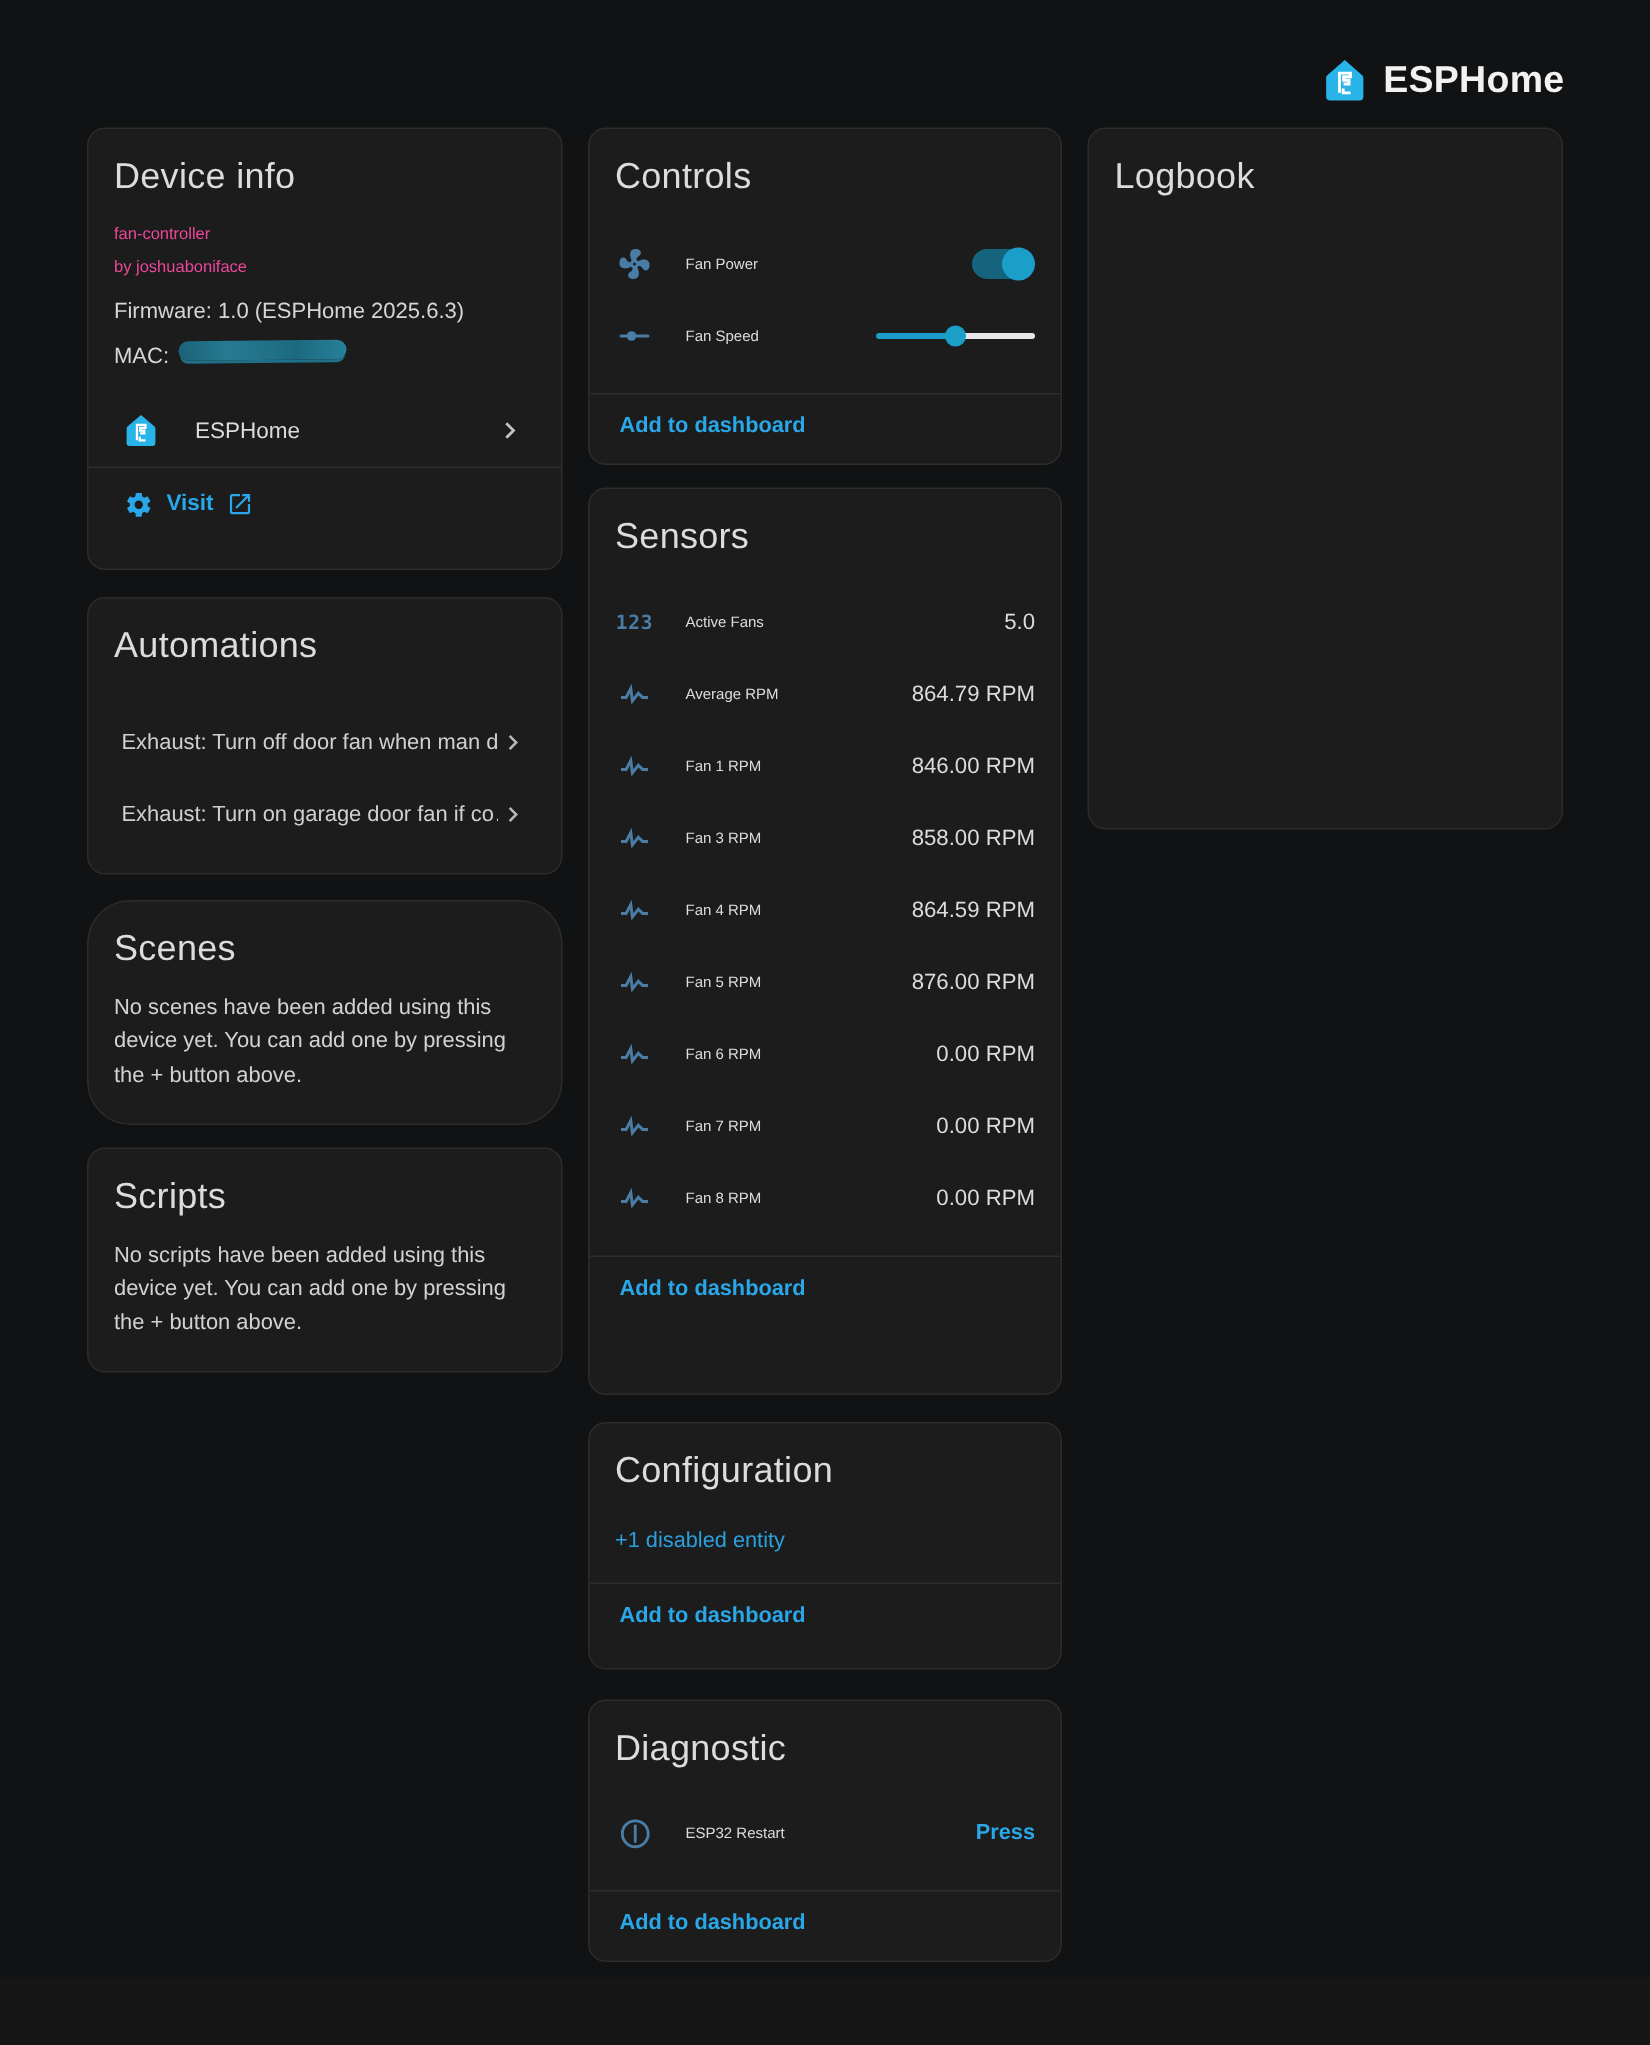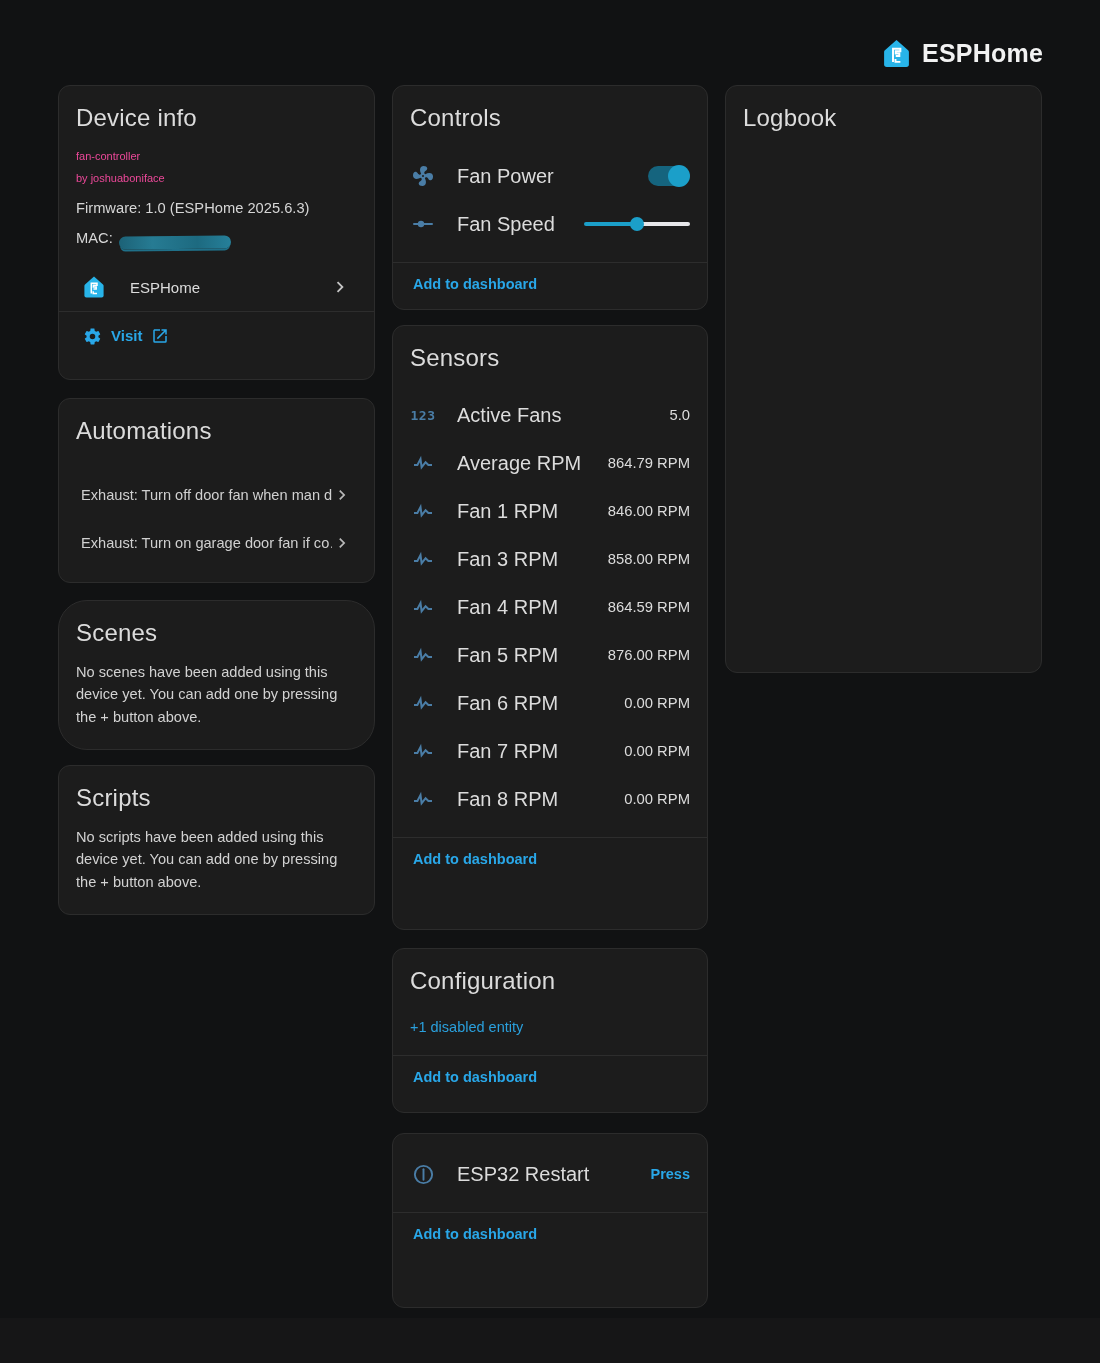--- a/index.html
+++ b/index.html
@@ -36,21 +36,21 @@
   .divider { border:none; border-top:1px solid #2d2d2d; margin:0; }
   .link-row {
     padding:13px 20px 14px 20px;
     font-size:14.5px; font-weight:bold; color:#29a7e8; cursor:pointer;
   }
   
   .di-body { padding:0 17px; }
   .sec-text { color:#ec4899; font-size:11px; line-height:22px; }
   .pri-text { color:#d6d6d6; font-size:14.7px; line-height:22px; }
   .mt8 { margin-top:8px; }
-  .mac-line { display:flex; align-items:flex-end; gap:6px; }
+  .mac-line { display:flex; align-items:flex-start; gap:6px; }
   .mac-redaction {
     display:inline-block; width:112px; height:13px;
     background:linear-gradient(90deg,#1c6277,#267b93 30%,#1d6a80 70%,#26809a);
     border-radius:7px; transform:rotate(-0.6deg);
     box-shadow:0 3px 0 -1px #1f7089;
   }
   .integration-row {
     display:flex; align-items:center;
     height:48px; margin-top:14px; padding:0 6px; cursor:pointer;
   }
@@ -75,21 +75,21 @@
     padding:12px 17px 0 17px;
     font-size:14.6px; line-height:22.4px; color:#d2d2d2;
   }
   
   .entity-rows { margin-top:18px; }
   .entity-row {
     display:flex; align-items:center;
     height:48px; padding:0 17px 0 18px;
   }
   .entity-icon { width:24px; height:24px; flex:0 0 24px; display:flex; align-items:center; justify-content:center; }
-  .entity-label { flex:1; margin-left:22px; font-size:20px; color:#dcdcdc; }
+  .entity-label { flex:1; margin-left:22px; font-size:10px; color:#dcdcdc; }
   .entity-value { font-size:14.8px; color:#dcdcdc; text-align:center; }
   .num-icon {
     font-family:"DejaVu Sans Mono", monospace;
     font-size:13px; font-weight:bold; color:#4a7da6; letter-spacing:0.5px;
   }
   
   .toggle { position:relative; width:40px; height:20px; margin-right:2px; cursor:pointer; }
   .toggle-track { position:absolute; inset:0; border-radius:10px; background:#15647e; }
   .toggle-thumb {
     position:absolute; top:-1px; right:-2px; width:22px; height:22px;
@@ -338,33 +338,34 @@
   </div>
 
   <div class="card" style="left:392px; top:948px; width:316px; height:165px;">
     <div class="card-title">Configuration</div>
     <a class="config-link">+1 disabled entity</a>
     <hr class="divider">
     <div class="link-row">Add to dashboard</div>
   </div>
 
   <div class="card" style="left:392px; top:1133px; width:316px; height:175px;">
+    <div class="card-title">Diagnostic</div>
     <div class="entity-rows" style="margin-top:16px;">
       <div class="entity-row">
         <span class="entity-icon">
           <svg width="23" height="23" viewBox="0 0 24 24">
             <circle cx="12" cy="12" r="9" fill="none" stroke="#4a7da6" stroke-width="2"></circle>
             <line x1="12" y1="6.5" x2="12" y2="17.5" stroke="#4a7da6" stroke-width="2" stroke-linecap="round"></line>
           </svg>
         </span>
         <span class="entity-label">ESP32 Restart</span>
         <span class="press-action">Press</span>
       </div>
     </div>
     <hr class="divider" style="margin-top:14px;">
     <div class="link-row">Add to dashboard</div>
   </div>
 
-  <div class="card" style="left:725px; top:85px; width:317px; height:588px;">
+  <div class="card" style="left:725px; top:85px; width:317px; height:468px;">
     <div class="card-title">Logbook</div>
   </div>
 
 </div>
 
 </body></html>

